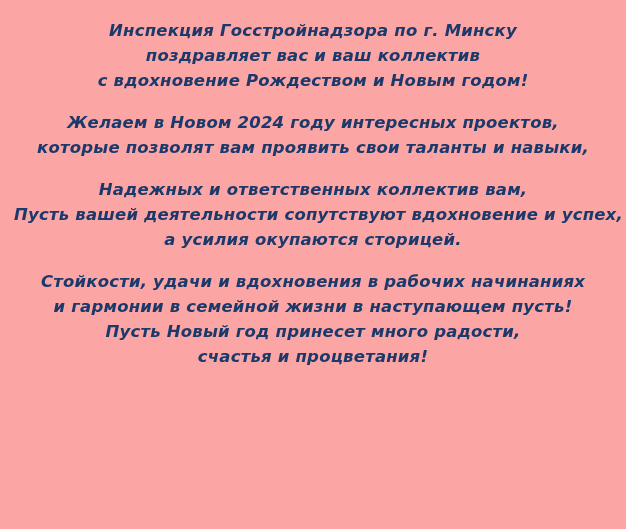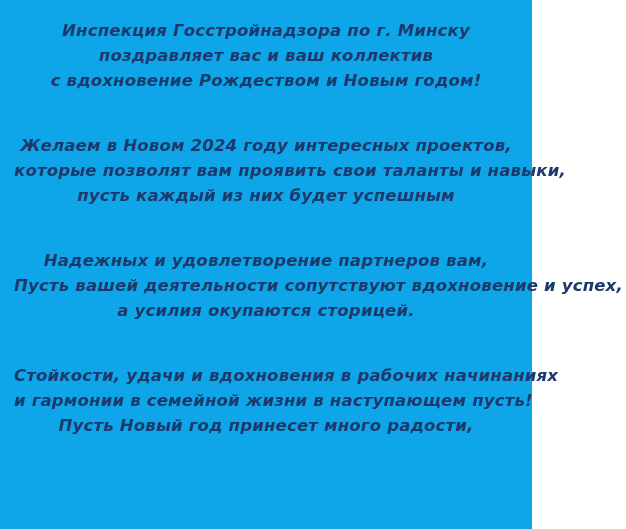--- a/index.html
+++ b/index.html
@@ -7,72 +7,72 @@
     padding: 0;
   }
   body {
     width: 626px;
     height: 529px;
     background: #ffffff;
     font-family: "DejaVu Sans", sans-serif;
     overflow: hidden;
   }
   #greeting-card {
-    width: 532px;
+    width: 626px;
     height: 529px;
     box-sizing: border-box;
     padding: 18px 14px 10px 14px;
     display: flex;
     flex-direction: column;
     align-items: center;
     justify-content: flex-start;
-    background: #0ea5e9;
+    background: #fca5a5;
   }
   .paragraph {
     width: 100%;
     text-align: center;
     color: #1b3a6b;
     font-family: "DejaVu Sans", sans-serif;
     font-style: italic;
     font-weight: bold;
     font-size: 16.5px;
     line-height: 25px;
     letter-spacing: 0.2px;
     margin: 0;
   }
   .paragraph + .paragraph {
-    margin-top: 40px;
+    margin-top: 17px;
   }
   .line {
     display: block;
     white-space: nowrap;
   }
 </style>
 </head>
 <body>
 
 <div id="greeting-card">
 
   <p class="paragraph">
     <span class="line">Инспекция Госстройнадзора по г. Минску</span>
     <span class="line">поздравляет вас и ваш коллектив</span>
     <span class="line">с вдохновение Рождеством и Новым годом!</span>
   </p>
 
   <p class="paragraph">
     <span class="line">Желаем в Новом 2024 году интересных проектов,</span>
     <span class="line">которые позволят вам проявить свои таланты и навыки,</span>
-    <span class="line">пусть каждый из них будет успешным</span>
   </p>
 
   <p class="paragraph">
-    <span class="line">Надежных и удовлетворение партнеров вам,</span>
+    <span class="line">Надежных и ответственных коллектив вам,</span>
     <span class="line">Пусть вашей деятельности сопутствуют вдохновение и успех,</span>
     <span class="line">а усилия окупаются сторицей.</span>
   </p>
 
   <p class="paragraph">
     <span class="line">Стойкости, удачи и вдохновения в рабочих начинаниях</span>
     <span class="line">и гармонии в семейной жизни в наступающем пусть!</span>
     <span class="line">Пусть Новый год принесет много радости,</span>
+    <span class="line">счастья и процветания!</span>
   </p>
 
 </div>
 
 </body></html>

